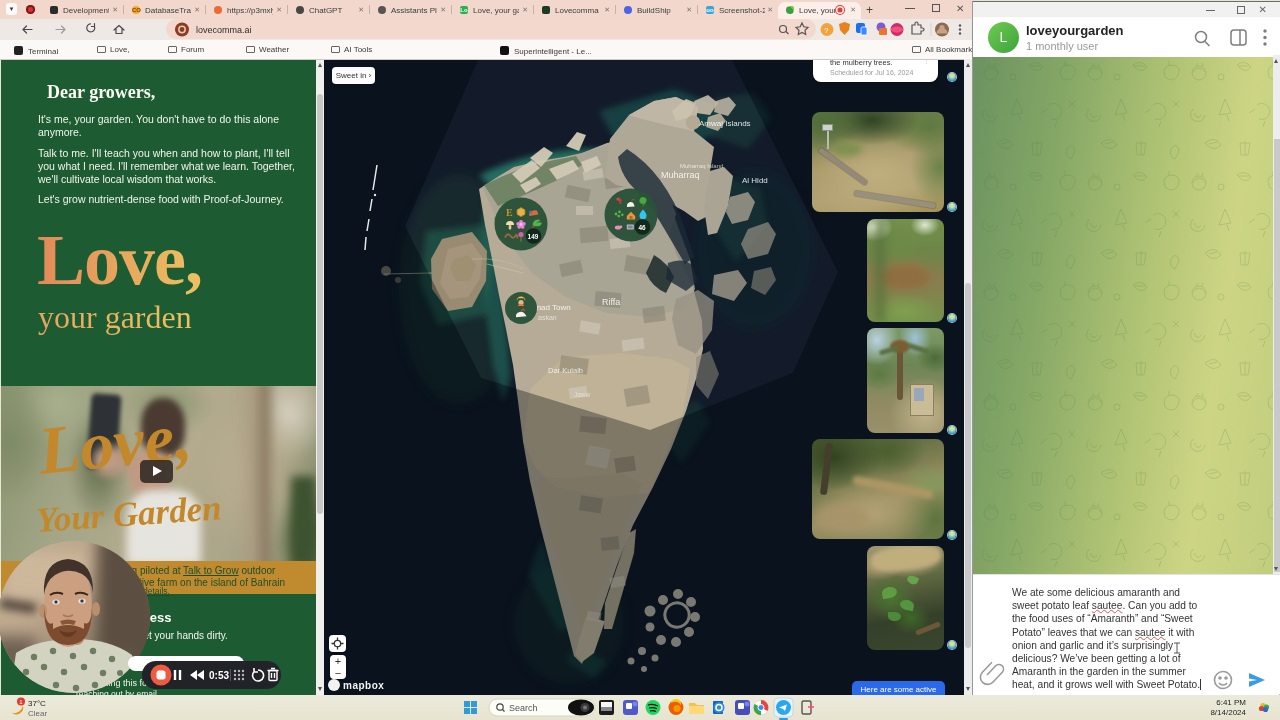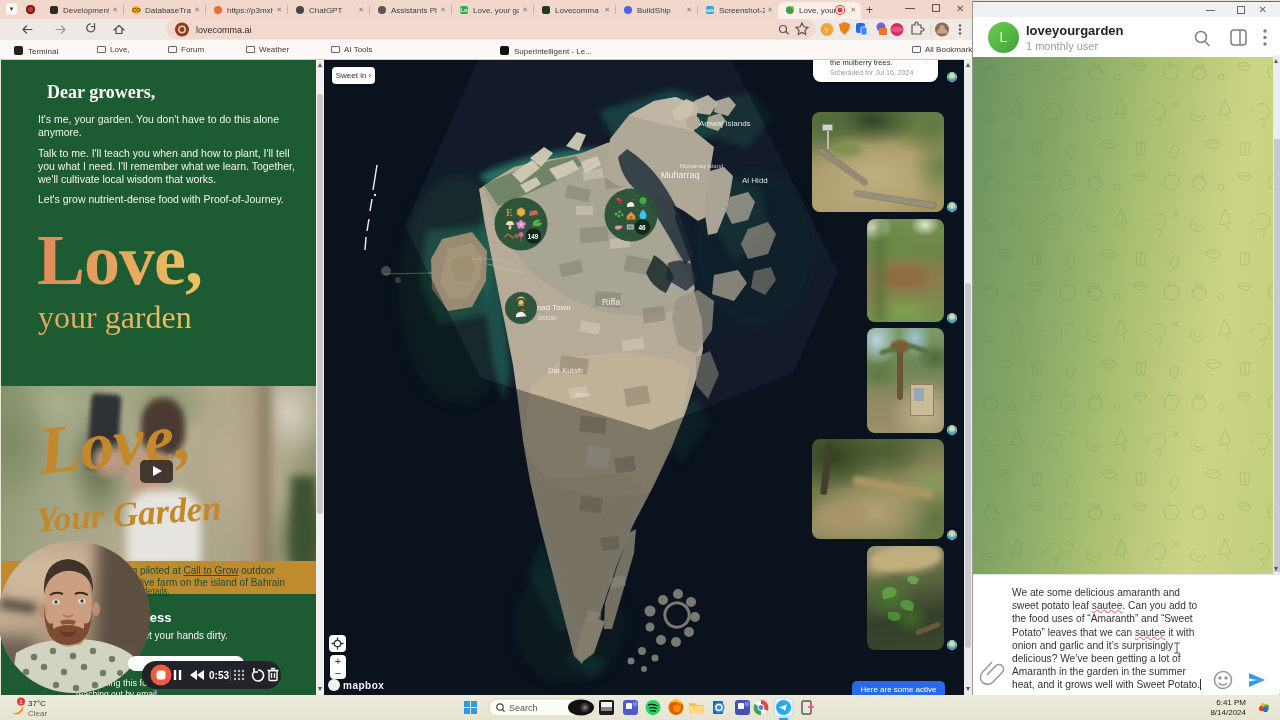--- a/index.html
+++ b/index.html
@@ -178,21 +178,21 @@
     <svg width="315" height="175" style="position:absolute;left:0;top:0;">
       <text x="40" y="88" font-family="Liberation Serif" font-style="italic" font-weight="bold" font-size="68" fill="#c2882b" transform="rotate(-6 40 88)">Love,</text>
       <text x="36" y="146" font-family="Liberation Serif" font-style="italic" font-weight="bold" font-size="35" fill="#c2882b" transform="rotate(-4 36 146)">Your Garden</text>
     </svg>
     <div style="position:absolute;left:290px;top:90px;width:25px;height:90px;background:#3d5230;filter:blur(5px);"></div>
     <div style="position:absolute;left:139px;top:74px;width:33px;height:23px;background:rgba(43,38,33,.85);border-radius:5px;"></div>
     <div style="position:absolute;left:152px;top:80px;width:0;height:0;border-left:9px solid #fff;border-top:5.5px solid transparent;border-bottom:5.5px solid transparent;"></div>
   </div>
 
   <div style="position:absolute;left:0;top:502px;width:315px;height:33px;background:#c08a2f;"></div>
-  <div style="position:absolute;left:63px;top:506px;width:260px;color:#1d4f2d;font-size:10px;text-align:center;line-height:11.5px;">being piloted at <u>Call to Grow</u> outdoor<br>cooperative farm on the island of Bahrain</div>
+  <div style="position:absolute;left:63px;top:506px;width:260px;color:#1d4f2d;font-size:10px;text-align:center;line-height:11.5px;">being piloted at <u>Talk to Grow</u> outdoor<br>cooperative farm on the island of Bahrain</div>
   <div style="position:absolute;left:142px;top:527px;color:#1d4f2d;font-size:8.5px;"><u>details.</u></div>
 
   <div style="position:absolute;left:90px;top:551px;color:#fff;font-weight:bold;font-size:13px;">Early Access</div>
   <div style="position:absolute;left:68px;top:571px;color:#f2f4ea;font-size:10px;">before you can get your hands dirty.</div>
   <div style="position:absolute;left:88px;top:619px;color:#f2f4ea;font-size:9px;">sending this form, you agree to</div>
   <div style="position:absolute;left:75px;top:630px;color:#f2f4ea;font-size:8.5px;"><u>reaching out by email</u></div>
 </div>
 <div class="abs" id="lscroll">
   <div style="position:absolute;left:1.5px;top:4px;width:0;height:0;border-left:2.5px solid transparent;border-right:2.5px solid transparent;border-bottom:4px solid #505050;"></div>
   <div style="position:absolute;left:1px;top:35px;width:6px;height:420px;background:#c9c7c5;border-radius:3px;"></div>

